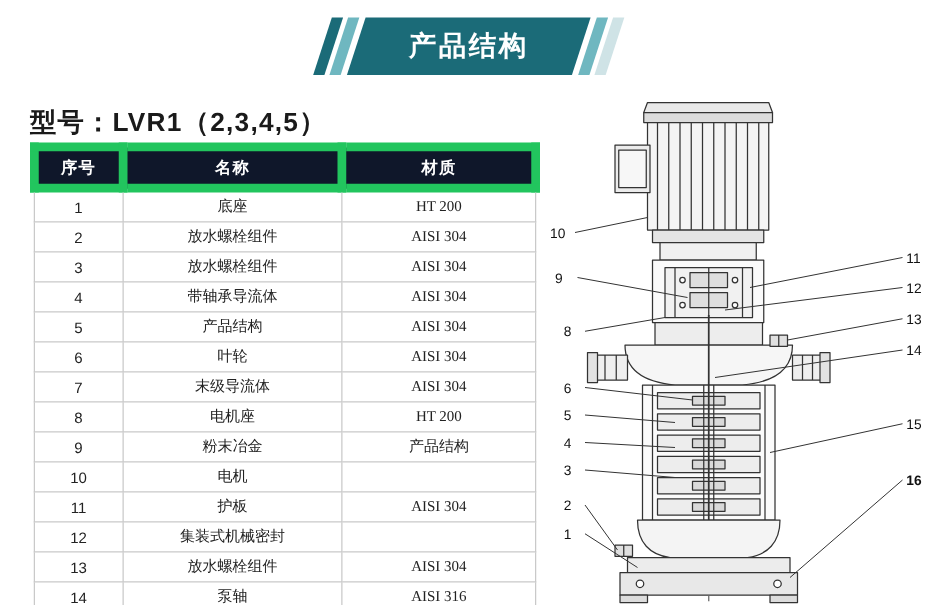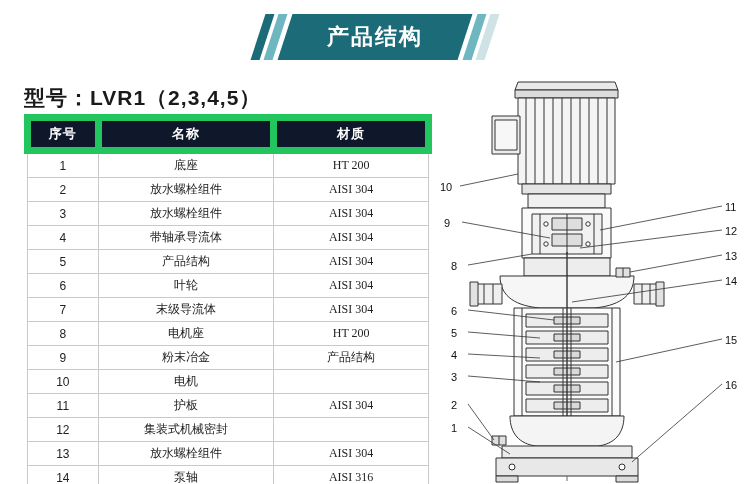--- a/index.html
+++ b/index.html
@@ -358,15 +358,15 @@
       <div class="calloutnum" style="left: 11px; top: 265px;">5</div>
       <div class="calloutnum" style="left: 11px; top: 287px;">4</div>
       <div class="calloutnum" style="left: 11px; top: 309px;">3</div>
       <div class="calloutnum" style="left: 11px; top: 337px;">2</div>
       <div class="calloutnum" style="left: 11px; top: 360px;">1</div>
       <div class="calloutnum" style="left: 285px; top: 139px;">11</div>
       <div class="calloutnum" style="left: 285px; top: 163px;">12</div>
       <div class="calloutnum" style="left: 285px; top: 188px;">13</div>
       <div class="calloutnum" style="left: 285px; top: 213px;">14</div>
       <div class="calloutnum" style="left: 285px; top: 272px;">15</div>
-      <div class="calloutnum" style="left: 285px; top: 317px;">16</div>
+      <div class="calloutnum" style="left: 285px; top: 317px; font-weight: bold;">16</div>
     </div>
 </div>
 
 </body></html>

